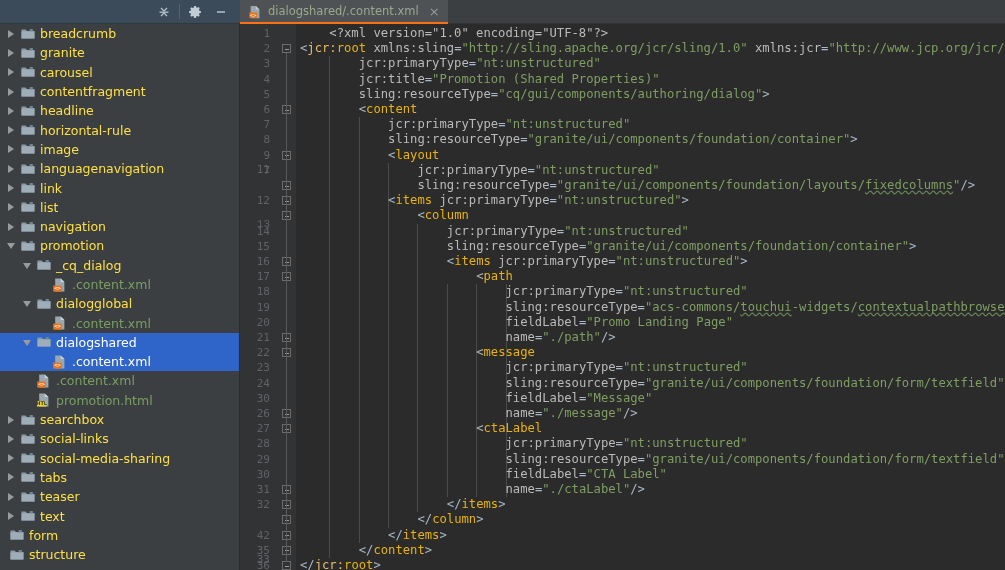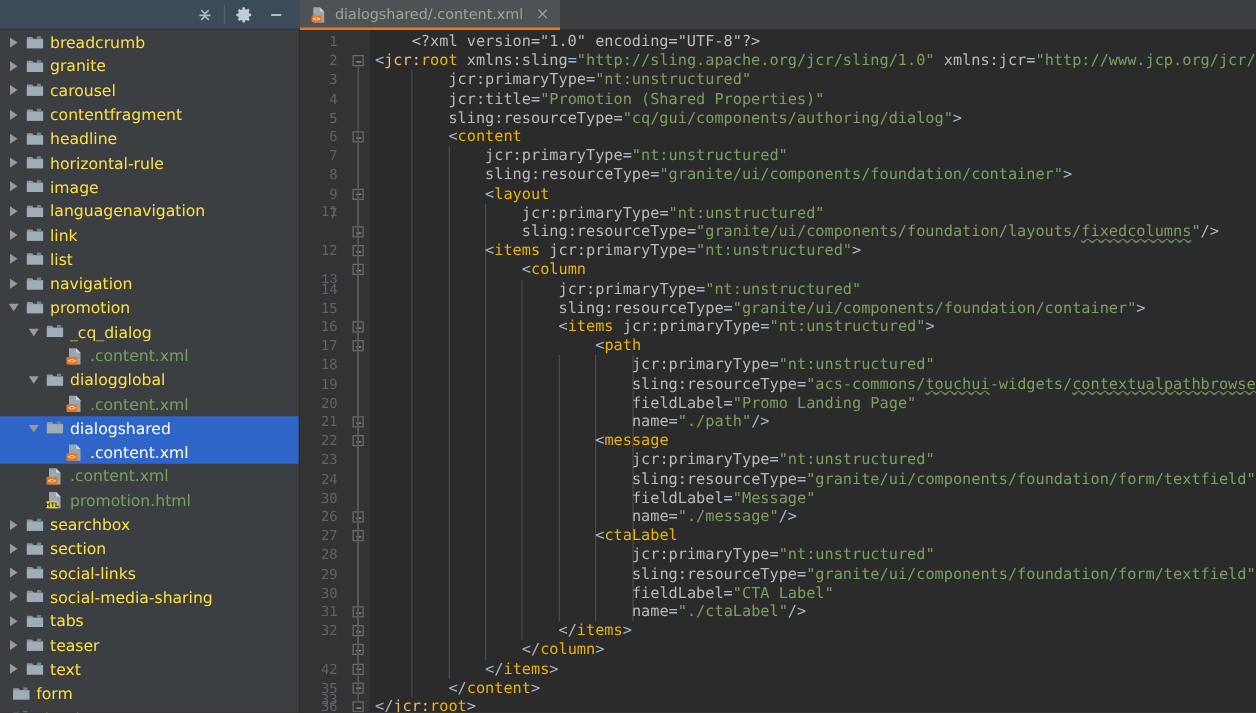--- a/index.html
+++ b/index.html
@@ -342,29 +342,20 @@
             </svg></span>
           <span class="lbl c-folder">searchbox</span>
         </div>
         <div class="row" style="padding-left: 6px;">
           <span class="arrow closed"></span>
           <span class="ico" style="margin-left: 3px;"><svg width="16" height="16" viewBox="0 0 16 16">
               <path d="M1.5 3.5h4.2l1.2 1.4h7.6v7.6H1.5z" fill="#8a99a6"></path>
               <path d="M1.5 5.4h12.9v7.1H1.5z" fill="#9fadb8"></path>
               <rect x="9.6" y="3.0" width="3.3" height="2.3" fill="#6d8392"></rect>
             </svg></span>
-          <span class="lbl c-folder">section</span>
-        </div>
-        <div class="row" style="padding-left: 6px;">
-          <span class="arrow closed"></span>
-          <span class="ico" style="margin-left: 3px;"><svg width="16" height="16" viewBox="0 0 16 16">
-              <path d="M1.5 3.5h4.2l1.2 1.4h7.6v7.6H1.5z" fill="#8a99a6"></path>
-              <path d="M1.5 5.4h12.9v7.1H1.5z" fill="#9fadb8"></path>
-              <rect x="9.6" y="3.0" width="3.3" height="2.3" fill="#6d8392"></rect>
-            </svg></span>
           <span class="lbl c-folder">social-links</span>
         </div>
         <div class="row" style="padding-left: 6px;">
           <span class="arrow closed"></span>
           <span class="ico" style="margin-left: 3px;"><svg width="16" height="16" viewBox="0 0 16 16">
               <path d="M1.5 3.5h4.2l1.2 1.4h7.6v7.6H1.5z" fill="#8a99a6"></path>
               <path d="M1.5 5.4h12.9v7.1H1.5z" fill="#9fadb8"></path>
               <rect x="9.6" y="3.0" width="3.3" height="2.3" fill="#6d8392"></rect>
             </svg></span>
           <span class="lbl c-folder">social-media-sharing</span>

